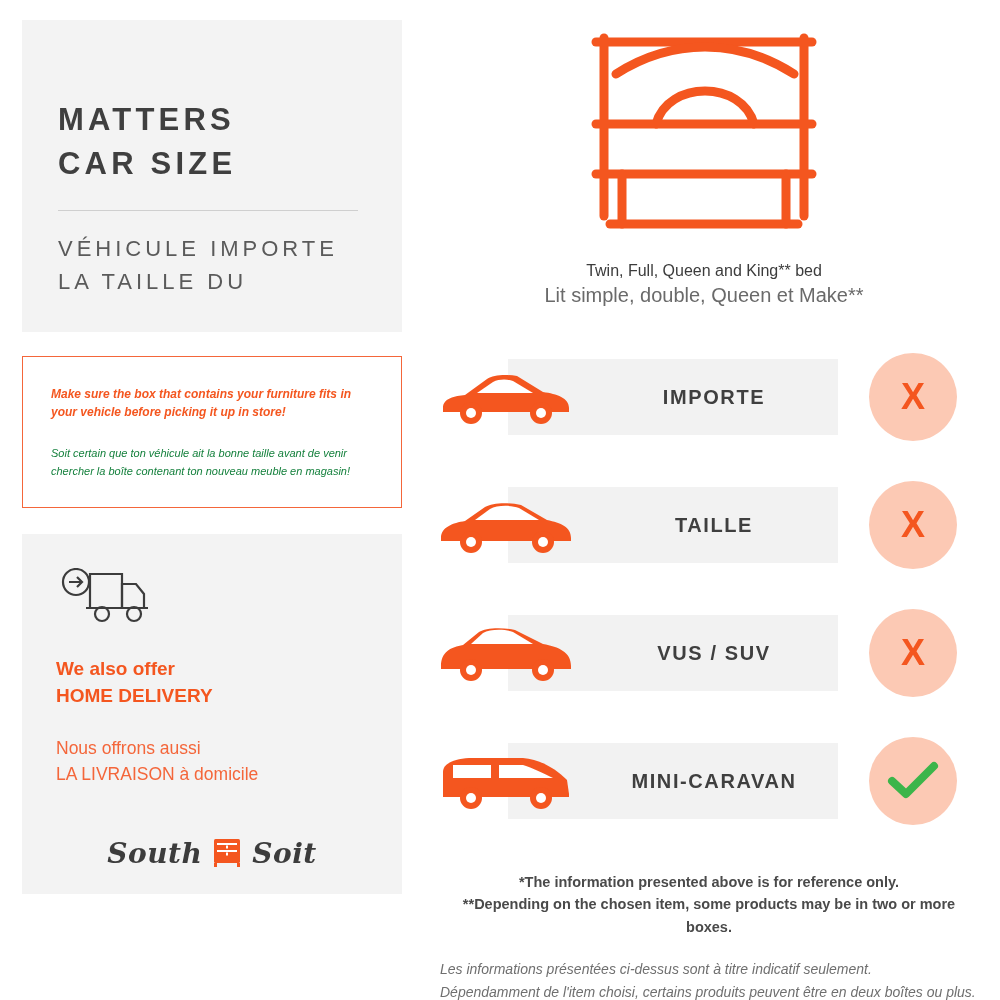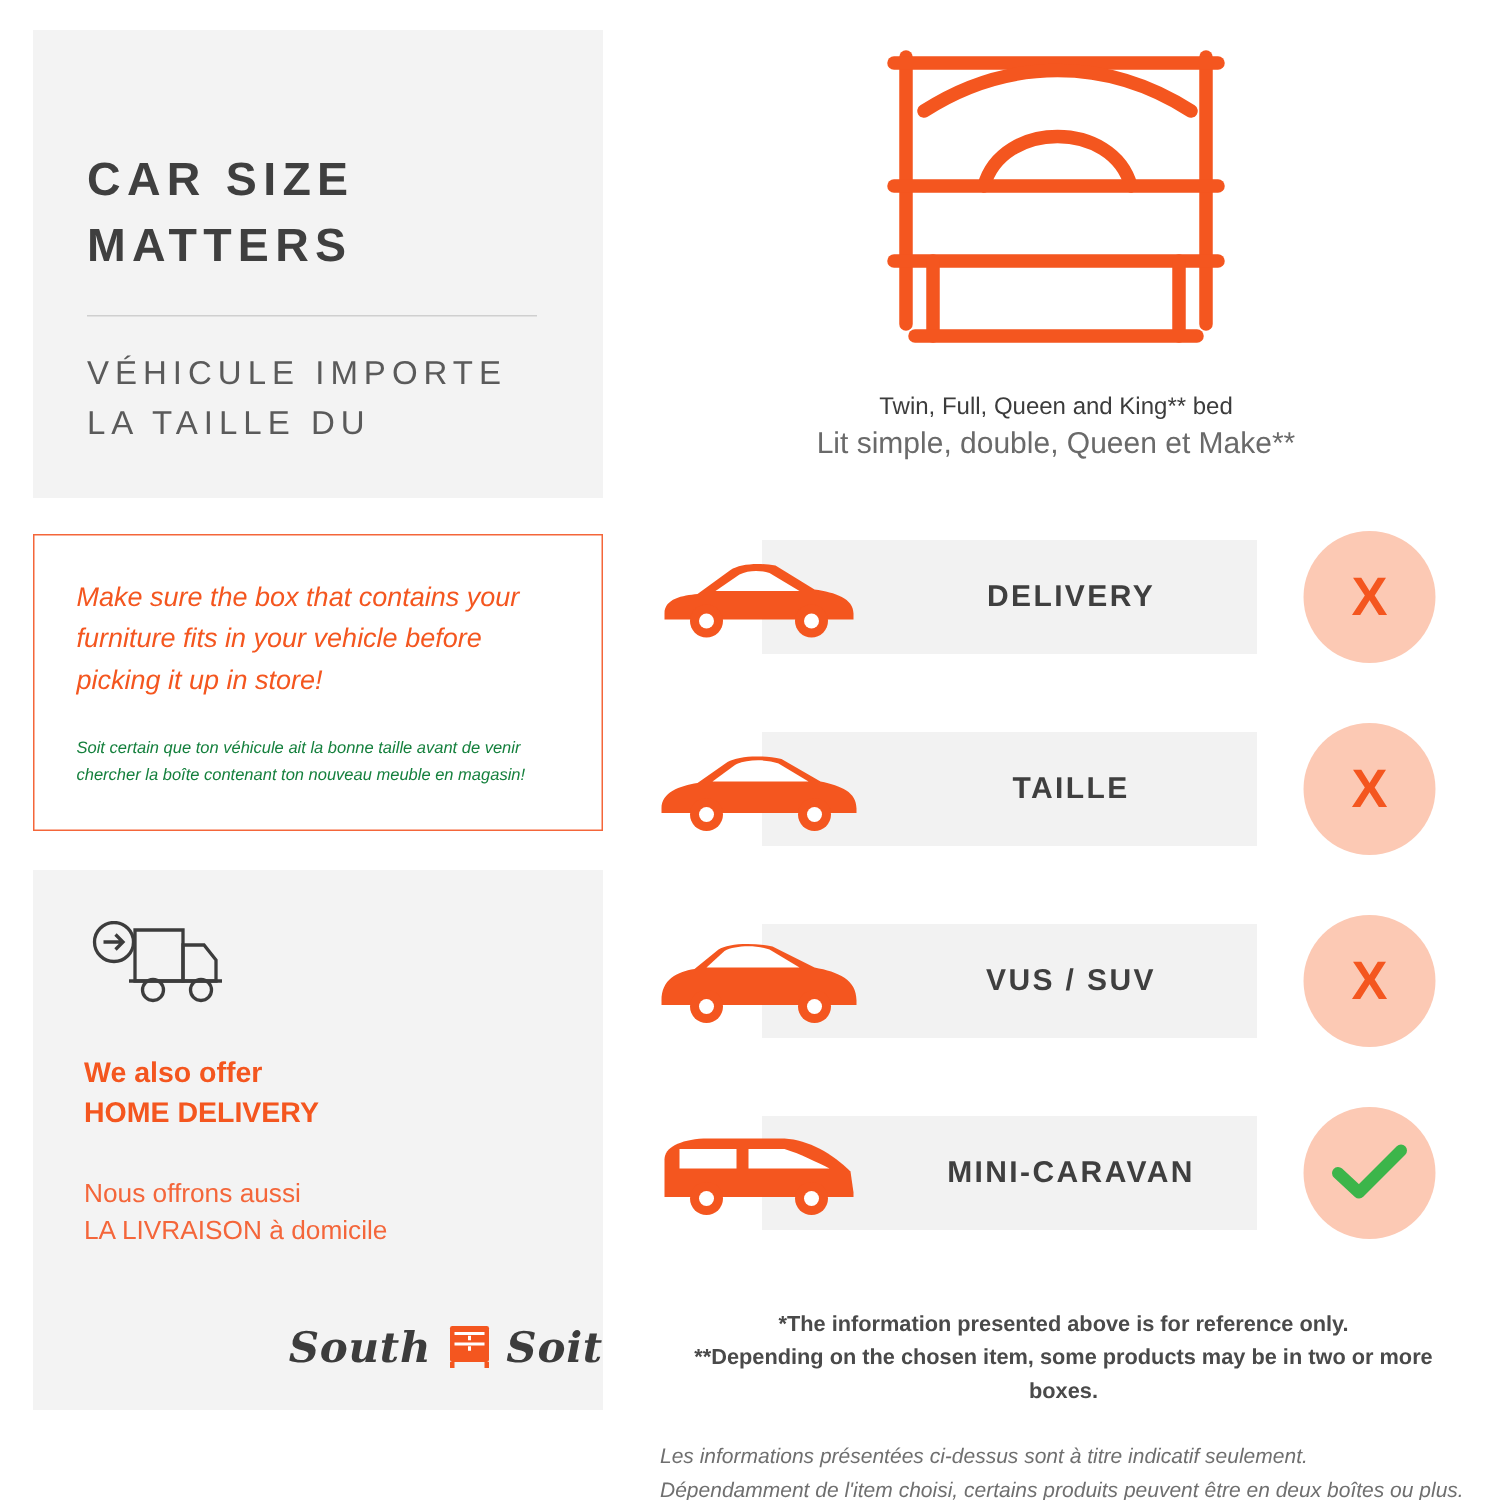--- a/index.html
+++ b/index.html
@@ -59,22 +59,22 @@
   }
 
   .notice-card {
     margin-top: 24px;
     border: 1.5px solid #f4663a;
     box-sizing: border-box;
     width: 380px;
     padding: 28px 28px 26px 28px;
   }
   .notice-en {
-    font-size: 18px;
-    font-weight: normal;
+    font-size: 12px;
+    font-weight: bold;
     font-style: italic;
     color: #f4561f;
     line-height: 1.52;
     margin: 0;
   }
   .notice-fr {
     font-size: 11px;
     font-style: italic;
     color: #15803d;
     line-height: 1.62;
@@ -106,21 +106,21 @@
     line-height: 1.46;
     margin: 26px 0 0 0;
   }
   .brand {
     position: absolute;
     left: 0;
     right: 0;
     bottom: 22px;
     display: flex;
     align-items: center;
-    justify-content: flex-end;
+    justify-content: center;
     gap: 8px;
   }
   .brand-word {
     font-family: "DejaVu Serif", serif;
     font-style: italic;
     font-weight: bold;
     font-size: 28px;
     color: #3c3c3c;
     letter-spacing: 0.5px;
   }
@@ -237,22 +237,22 @@
 </style>
 </head>
 <body>
 
 <div class="page">
 
   <div class="left-col">
 
     <div class="title-card">
       <div class="title-main">
+        <div>MATTERS</div>
         <div>CAR SIZE</div>
-        <div>MATTERS</div>
       </div>
       <div class="title-rule"></div>
       <div class="title-sub">
         <div>VÉHICULE IMPORTE</div>
         <div>LA TAILLE DU</div>
       </div>
     </div>
 
     <div class="notice-card">
       <p class="notice-en">Make sure the box that contains your furniture fits in your vehicle before picking it up in store!</p>
@@ -337,21 +337,21 @@
         <div class="car-cell">
           <svg width="140" height="62" viewBox="0 0 140 62">
             <path d="M8 42 C 8 32, 20 30, 30 29 L 52 13 C 58 9, 70 8, 82 10 L 108 26 C 122 28, 134 32, 134 42 L 134 46 L 8 46 Z" fill="#f4561f"></path>
             <path d="M42 27 L 58 16 C 64 13, 72 13, 78 15 L 98 27 Z" fill="#ffffff"></path>
             <circle cx="36" cy="47" r="11" fill="#f4561f"></circle>
             <circle cx="36" cy="47" r="5" fill="#ffffff"></circle>
             <circle cx="106" cy="47" r="11" fill="#f4561f"></circle>
             <circle cx="106" cy="47" r="5" fill="#ffffff"></circle>
           </svg>
         </div>
-        <div class="label-cell">DELIVERY</div>
+        <div class="label-cell">IMPORTE</div>
         <div class="mark-cell">
           <div class="mark-circle">X</div>
         </div>
       </div>
 
       <div class="row">
         <div class="row-band"></div>
         <div class="car-cell">
           <svg width="140" height="62" viewBox="0 0 140 62">
             <path d="M6 44 C 6 33, 18 29, 30 27 L 50 13 C 57 9, 72 8, 86 11 L 112 26 C 126 29, 136 33, 136 44 L 136 47 L 6 47 Z" fill="#f4561f"></path>

